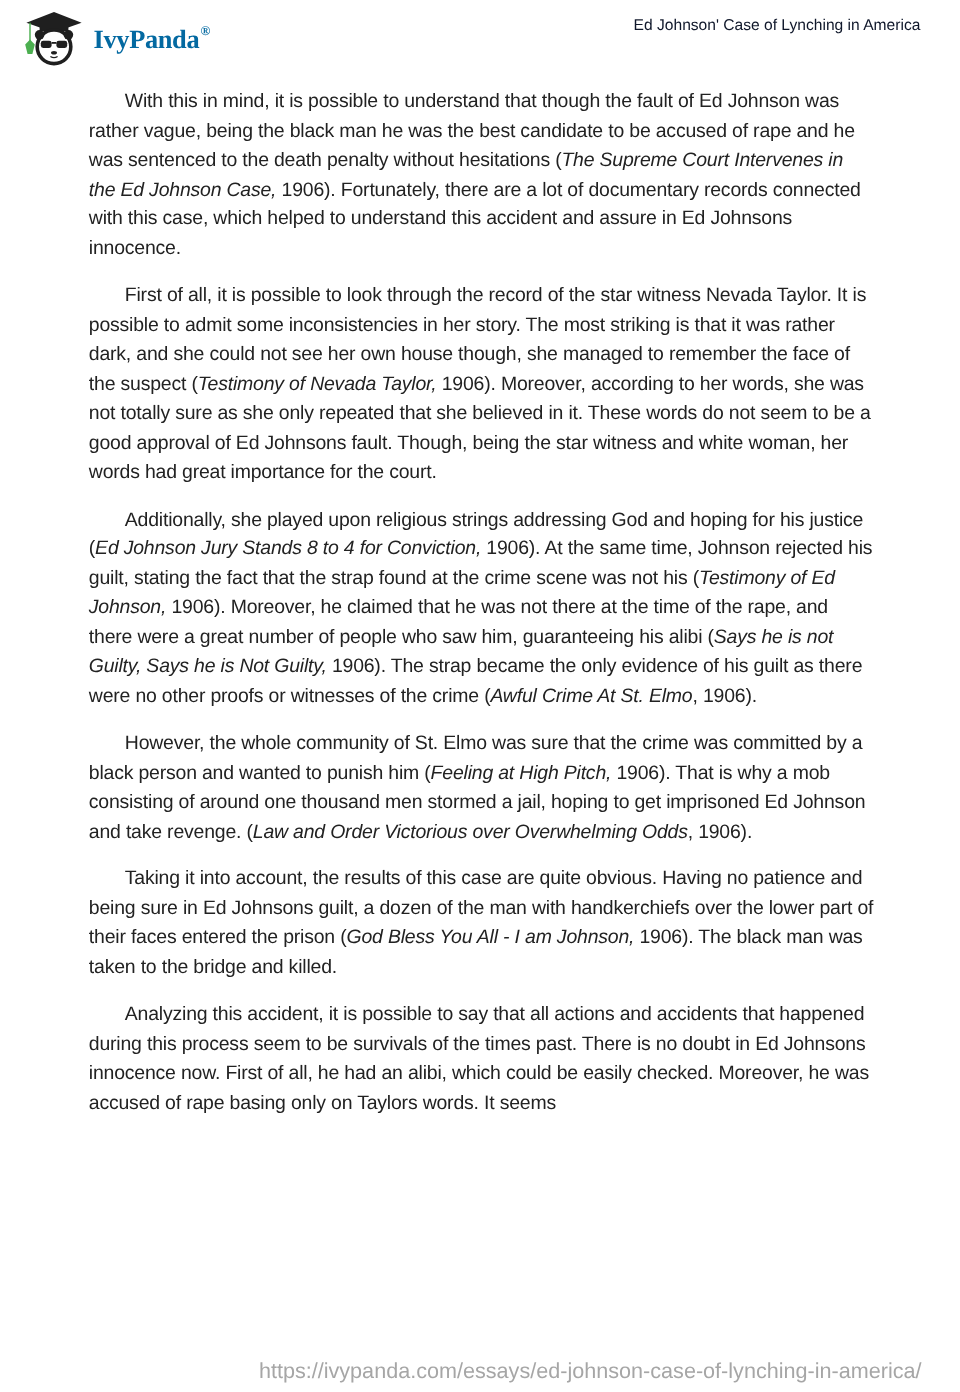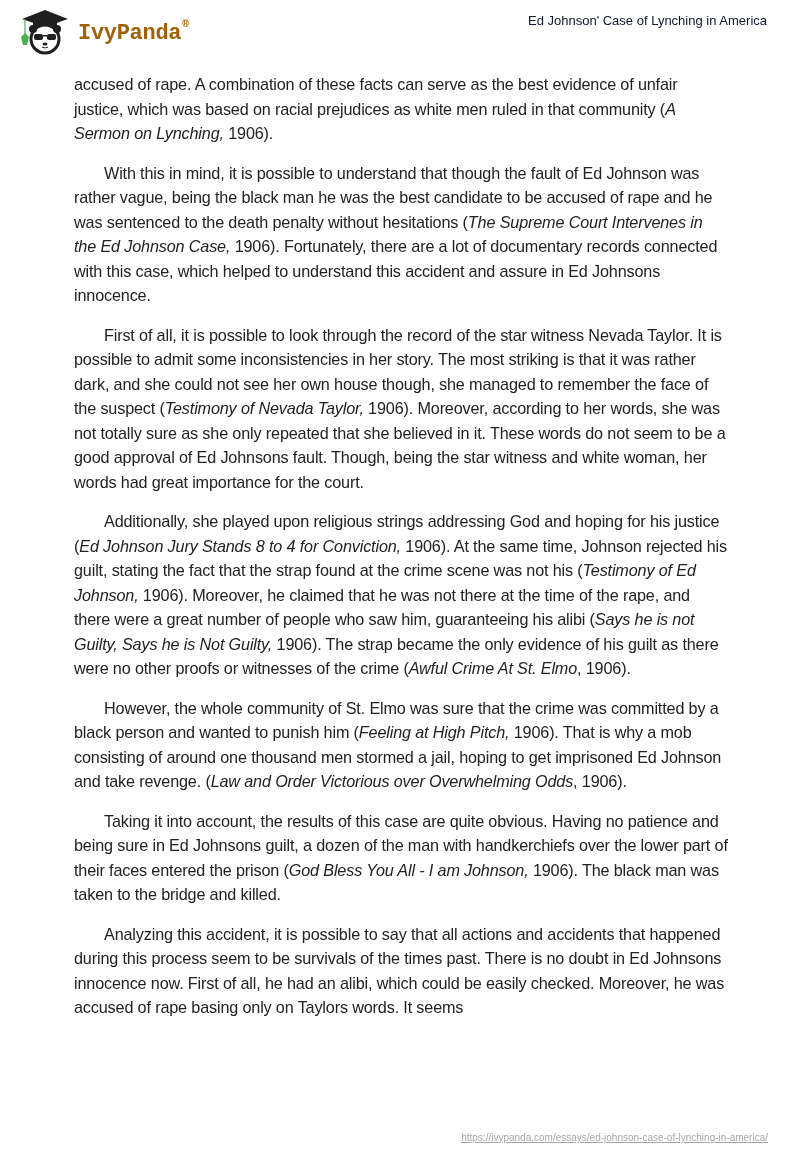--- a/index.html
+++ b/index.html
@@ -28,24 +28,24 @@
       top: 7px;
       display: flex;
       align-items: center;
     }
     .logo svg {
       width: 58px;
       height: 48px;
       display: block;
     }
     .logo-text {
-      font-family: Liberation Mono, monospace;
+      font-family: Liberation Serif, serif;
       font-weight: bold;
       font-size: 22px;
-      color: #a16207;
+      color: #0369a1;
       margin-left: 4px;
       letter-spacing: -0.3px;
       position: relative;
       top: 2px;
     }
     .logo-text sup {
       font-size: 11px;
       position: relative;
       top: -3px;
       margin-left: 1px;
@@ -74,23 +74,22 @@
     .content p.indent {
       text-indent: 30px;
     }
     .content i {
       font-style: italic;
     }
     .footer-url {
       position: absolute;
       right: 32px;
       top: 1132px;
-      font-size: 10px;
+      font-size: 18px;
       color: #a6a6a6;
-      text-decoration: underline;
     }
   </style>
 </head>
 <body>
 
 <div class="header">
   <div class="logo">
     <span>
       <svg viewBox="0 0 58 48" xmlns="http://www.w3.org/2000/svg">
 
@@ -112,21 +111,20 @@
         <ellipse cx="29" cy="37" rx="2.5" ry="1.5" fill="#1f1f1f"></ellipse>
         <path d="M26,40 Q29,42 32,40" stroke="#1f1f1f" stroke-width="1" fill="none"></path>
       </svg>
     </span>
     <span class="logo-text"><span>IvyPanda</span><sup>®</sup></span>
   </div>
   <div class="doc-title">Ed Johnson' Case of Lynching in America</div>
 </div>
 
 <div class="content" id="essay-body">
-    <p><span>accused of rape. A combination of these facts can serve as the best evidence of unfair justice, which was based on racial prejudices as white men ruled in that community (</span><i>A Sermon on Lynching,</i><span> 1906).</span></p>
     <p class="indent"><span>With this in mind, it is possible to understand that though the fault of Ed Johnson was rather vague, being the black man he was the best candidate to be accused of rape and he was sentenced to the death penalty without hesitations (</span><i>The Supreme Court Intervenes in the Ed Johnson Case,</i><span> 1906). Fortunately, there are a lot of documentary records connected with this case, which helped to understand this accident and assure in Ed Johnsons innocence.</span></p>
     <p class="indent"><span>First of all, it is possible to look through the record of the star witness Nevada Taylor. It is possible to admit some inconsistencies in her story. The most striking is that it was rather dark, and she could not see her own house though, she managed to remember the face of the suspect (</span><i>Testimony of Nevada Taylor,</i><span> 1906). Moreover, according to her words, she was not totally sure as she only repeated that she believed in it. These words do not seem to be a good approval of Ed Johnsons fault. Though, being the star witness and white woman, her words had great importance for the court.</span></p>
     <p class="indent"><span>Additionally, she played upon religious strings addressing God and hoping for his justice (</span><i>Ed Johnson Jury Stands 8 to 4 for Conviction,</i><span> 1906). At the same time, Johnson rejected his guilt, stating the fact that the strap found at the crime scene was not his (</span><i>Testimony of Ed Johnson,</i><span> 1906). Moreover, he claimed that he was not there at the time of the rape, and there were a great number of people who saw him, guaranteeing his alibi (</span><i>Says he is not Guilty, Says he is Not Guilty,</i><span> 1906). The strap became the only evidence of his guilt as there were no other proofs or witnesses of the crime (</span><i>Awful Crime At St. Elmo</i><span>, 1906).</span></p>
     <p class="indent"><span>However, the whole community of St. Elmo was sure that the crime was committed by a black person and wanted to punish him (</span><i>Feeling at High Pitch,</i><span> 1906). That is why a mob consisting of around one thousand men stormed a jail, hoping to get imprisoned Ed Johnson and take revenge. (</span><i>Law and Order Victorious over Overwhelming Odds</i><span>, 1906).</span></p>
     <p class="indent"><span>Taking it into account, the results of this case are quite obvious. Having no patience and being sure in Ed Johnsons guilt, a dozen of the man with handkerchiefs over the lower part of their faces entered the prison (</span><i>God Bless You All - I am Johnson,</i><span> 1906). The black man was taken to the bridge and killed.</span></p>
     <p class="indent"><span>Analyzing this accident, it is possible to say that all actions and accidents that happened during this process seem to be survivals of the times past. There is no doubt in Ed Johnsons innocence now. First of all, he had an alibi, which could be easily checked. Moreover, he was accused of rape basing only on Taylors words. It seems</span></p>
   </div>
 
 <div class="footer-url">https://ivypanda.com/essays/ed-johnson-case-of-lynching-in-america/</div>
 

